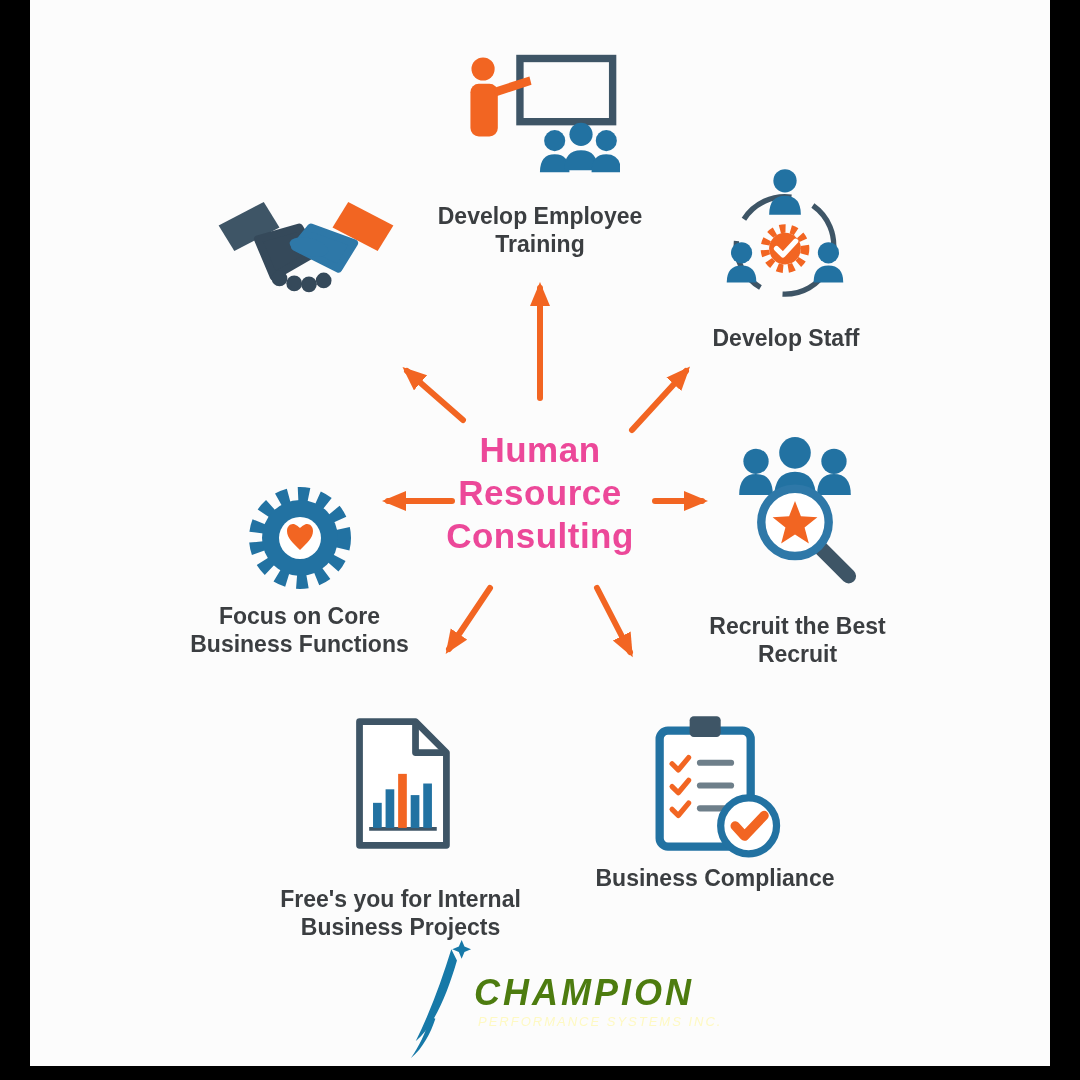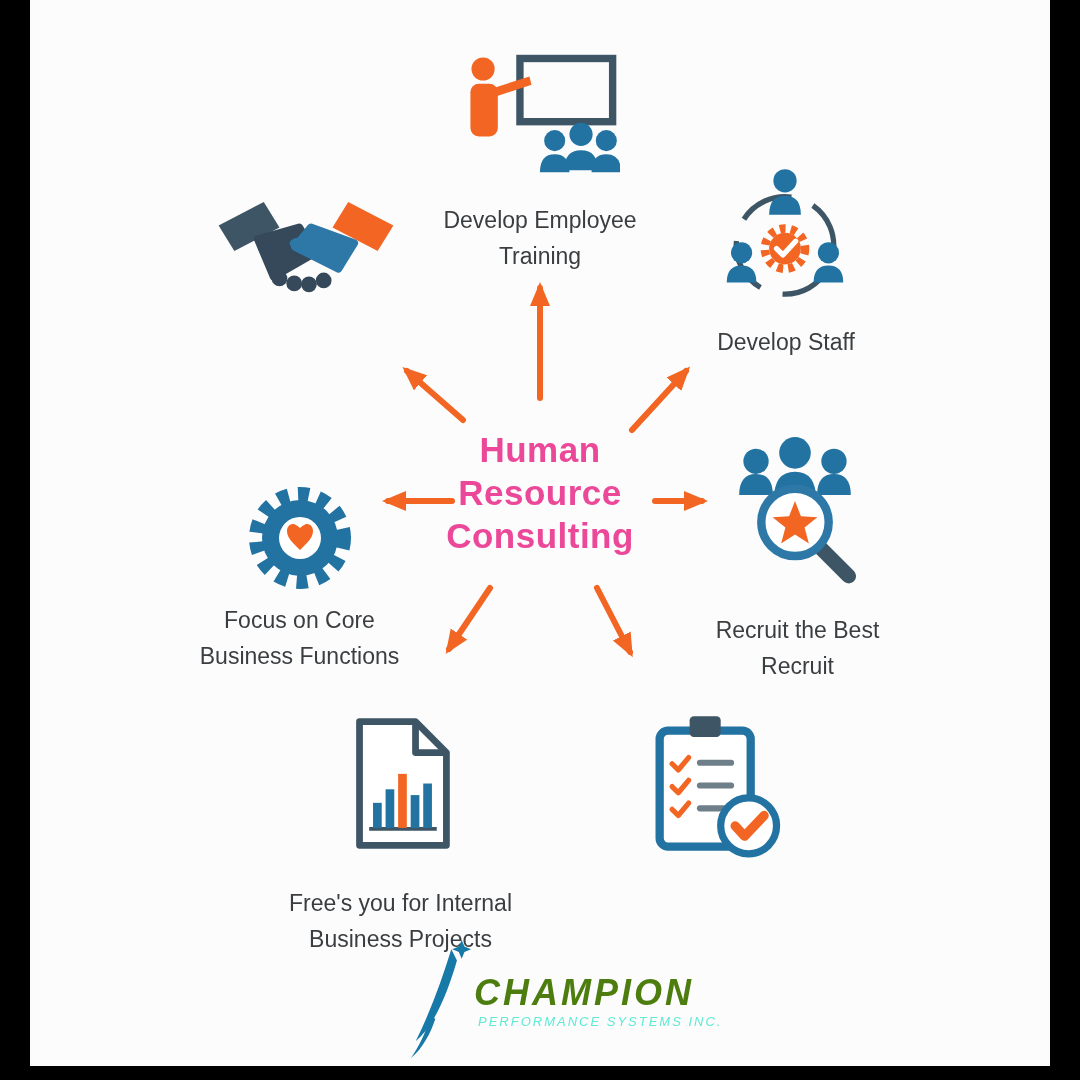--- a/index.html
+++ b/index.html
@@ -11,39 +11,39 @@
     font-family:"Liberation Sans",sans-serif;
   }
   .page-bg{
     position:absolute;left:30px;right:30px;top:0;bottom:14px;
     background:#fcfcfc;
   }
   .arrow-layer{position:absolute;left:0;top:0;width:1080px;height:1080px;z-index:1;pointer-events:none;}
   .icon{position:absolute;z-index:2;}
   .node-label{
     position:absolute;z-index:2;
-    font-weight:400;font-size:23px;line-height:36px;
+    font-weight:700;font-size:23px;line-height:28px;
     color:#3b3e41;text-align:center;
   }
   .center-title{
     position:absolute;z-index:2;
     left:380px;top:428px;width:320px;
     font-weight:700;font-size:35px;line-height:43px;
     color:#ec4899;text-align:center;white-space:pre-line;
     letter-spacing:.5px;
   }
   .brand-text{
     position:absolute;z-index:2;left:474px;top:972px;
     font-weight:700;font-style:italic;font-size:36px;
     letter-spacing:3px;color:#4d7c0f;
   }
   .brand-tagline{
     position:absolute;z-index:2;left:478px;top:1014px;
     font-style:italic;font-size:13px;letter-spacing:2px;
-    color:#5eead4;
+    color:#fef9c3;
   }
 </style>
 </head>
 <body>
 
 <div class="frame">
   <div class="page-bg"></div>
 
   <svg class="arrow-layer" viewBox="0 0 1080 1080">
     <defs>
@@ -152,20 +152,21 @@
       <path d="M26 96 l6 6 l10 -12"></path>
     </g>
     <g fill="#6E7F8A">
       <rect x="50" y="48" width="36" height="6" rx="3"></rect>
       <rect x="50" y="70" width="36" height="6" rx="3"></rect>
       <rect x="50" y="92" width="36" height="6" rx="3"></rect>
     </g>
     <circle cx="100" cy="112" r="27" fill="#fff" stroke="#2272A2" stroke-width="7"></circle>
     <path d="M87 112 l9 10 l19 -20" fill="none" stroke="#F26522" stroke-width="9" stroke-linecap="round" stroke-linejoin="round"></path>
   </svg>
+  <div class="node-label" style="left:580px;top:864px;width:270px;">Business Compliance</div>
 
   <svg class="icon" style="left:408px;top:938px;" width="66" height="122" viewBox="0 0 70 130">
     <path d="M46 12 C36 44 24 78 8 110 C27 94 41 62 52 24 Z" fill="#1779A8"></path>
     <path d="M24 84 C18 102 12 115 3 128 C16 117 24 101 29 86 Z" fill="#1779A8"></path>
     <path d="M57 2 l3 7 l7 3 l-7 3 l-3 7 l-3 -7 l-7 -3 l7 -3 z" fill="#1779A8"></path>
   </svg>
   <div class="brand-text">CHAMPION</div>
   <div class="brand-tagline">PERFORMANCE SYSTEMS INC.</div>
 </div>
 

